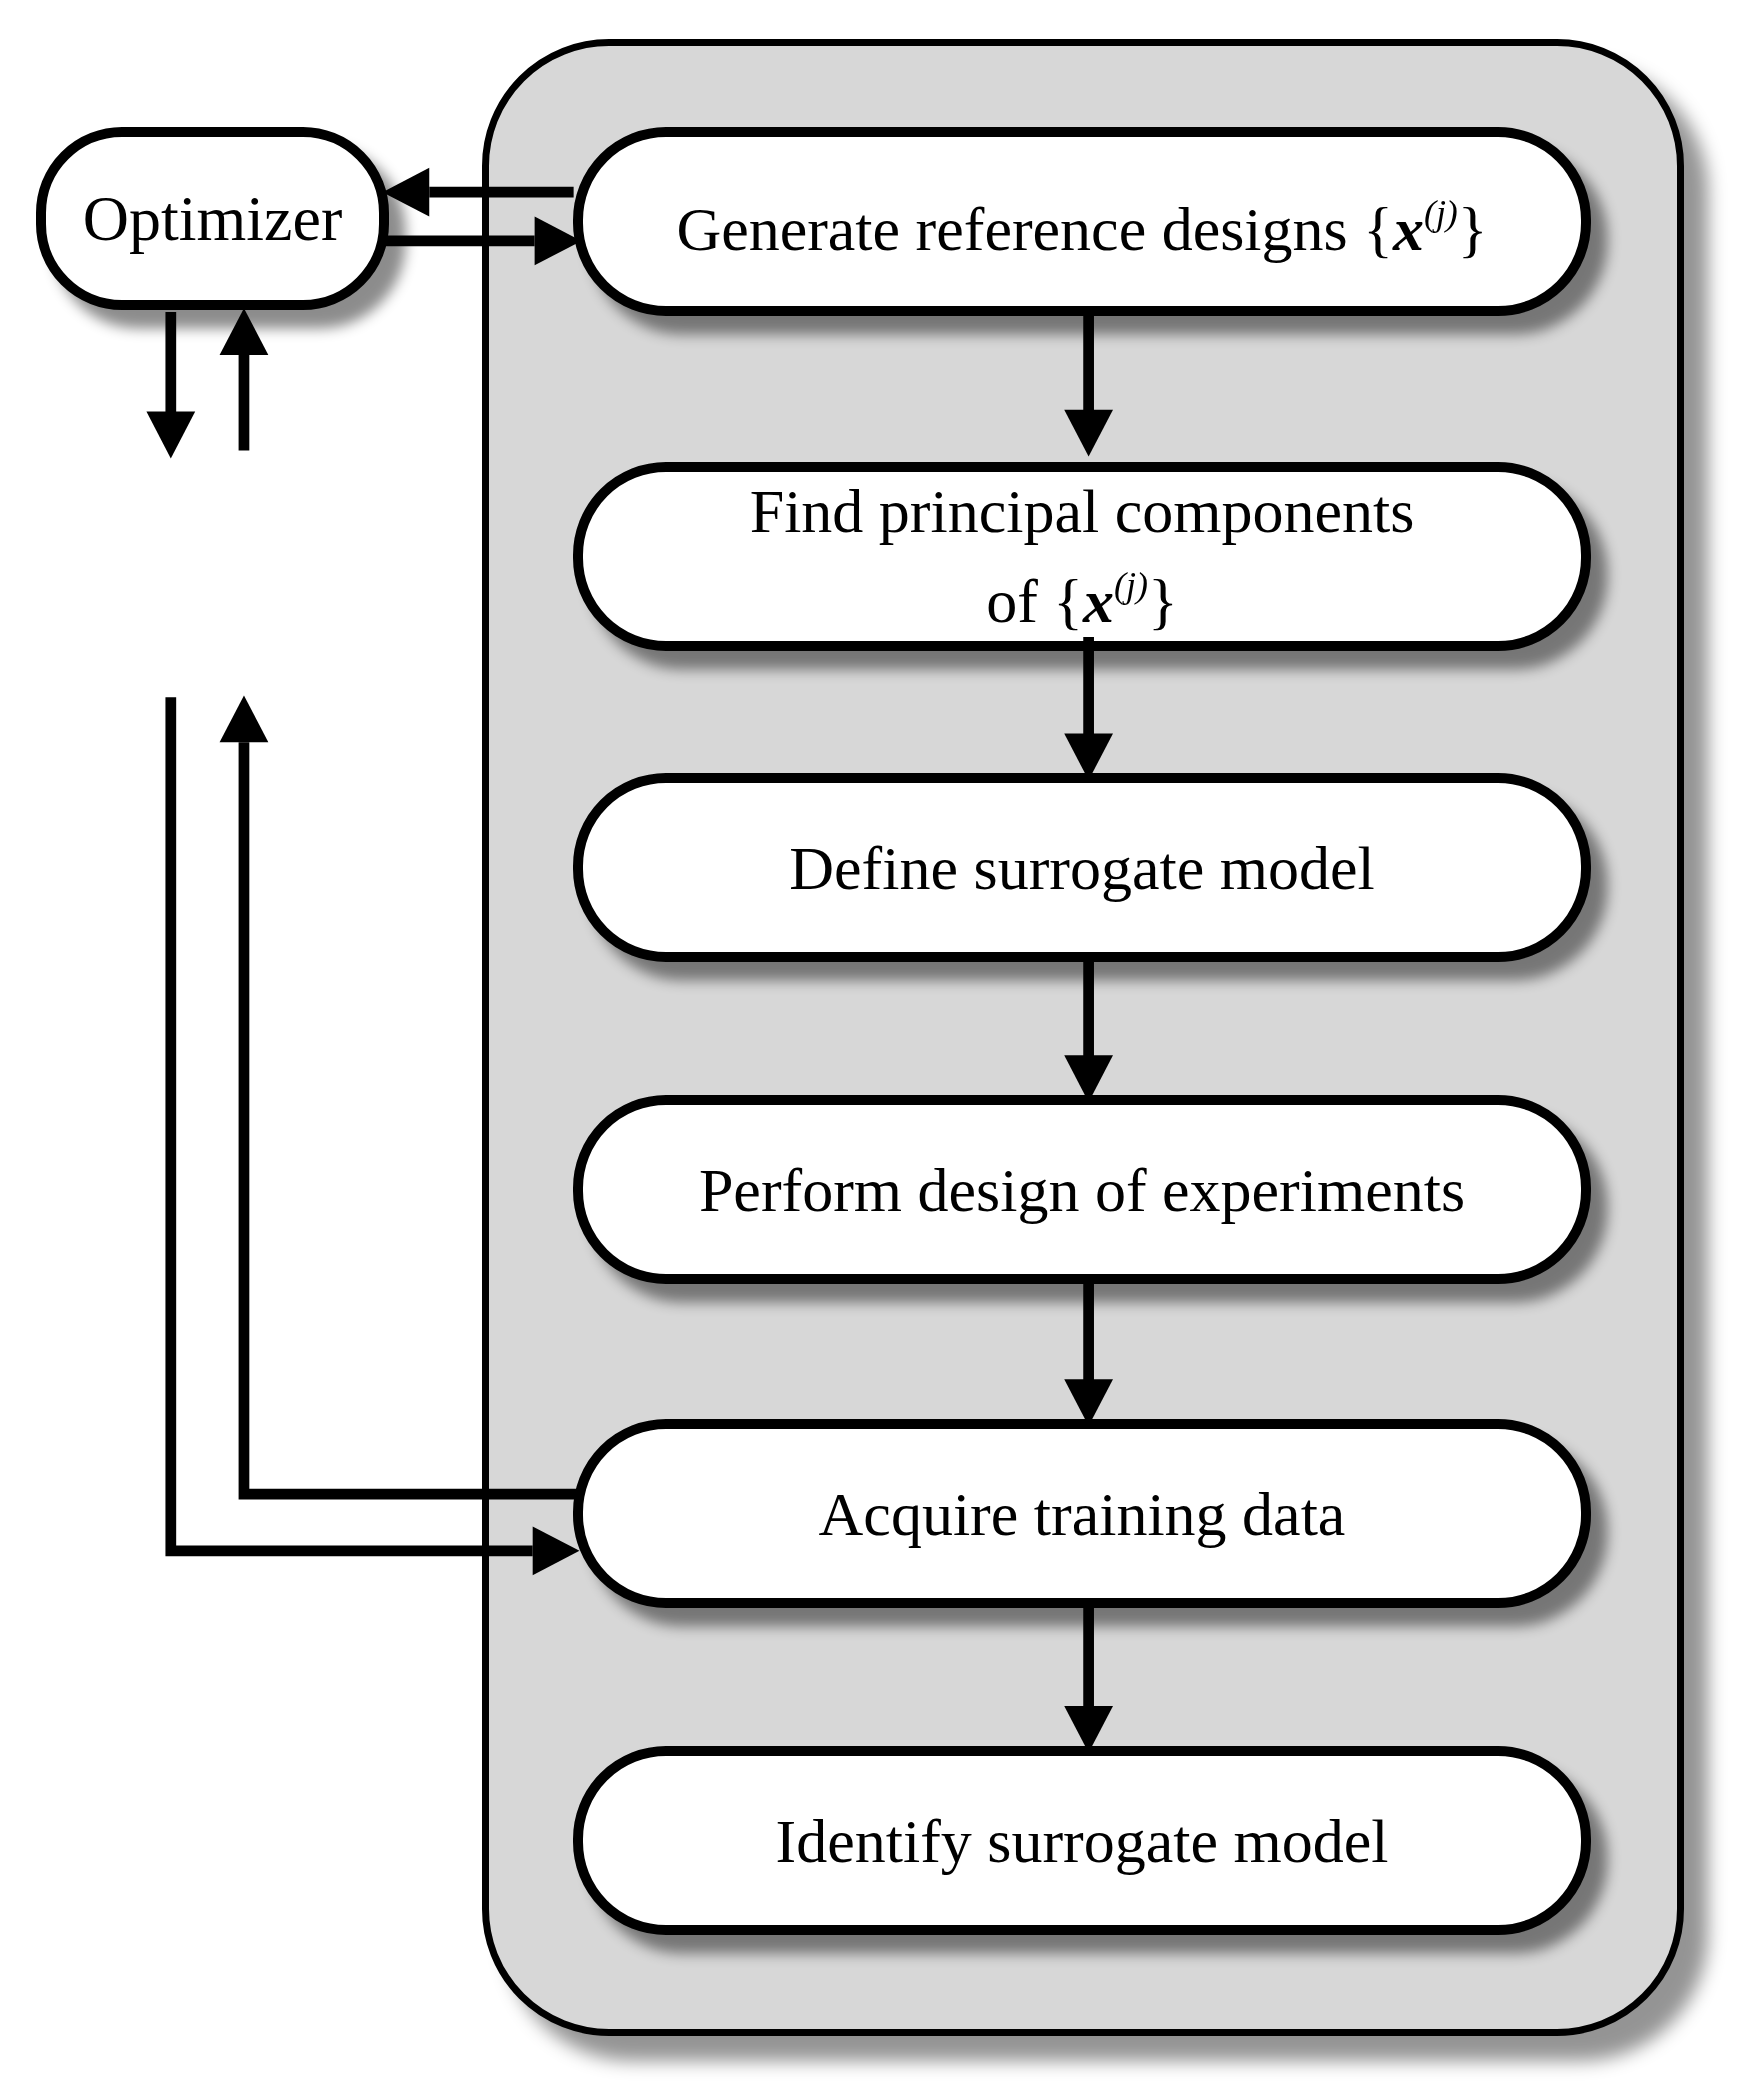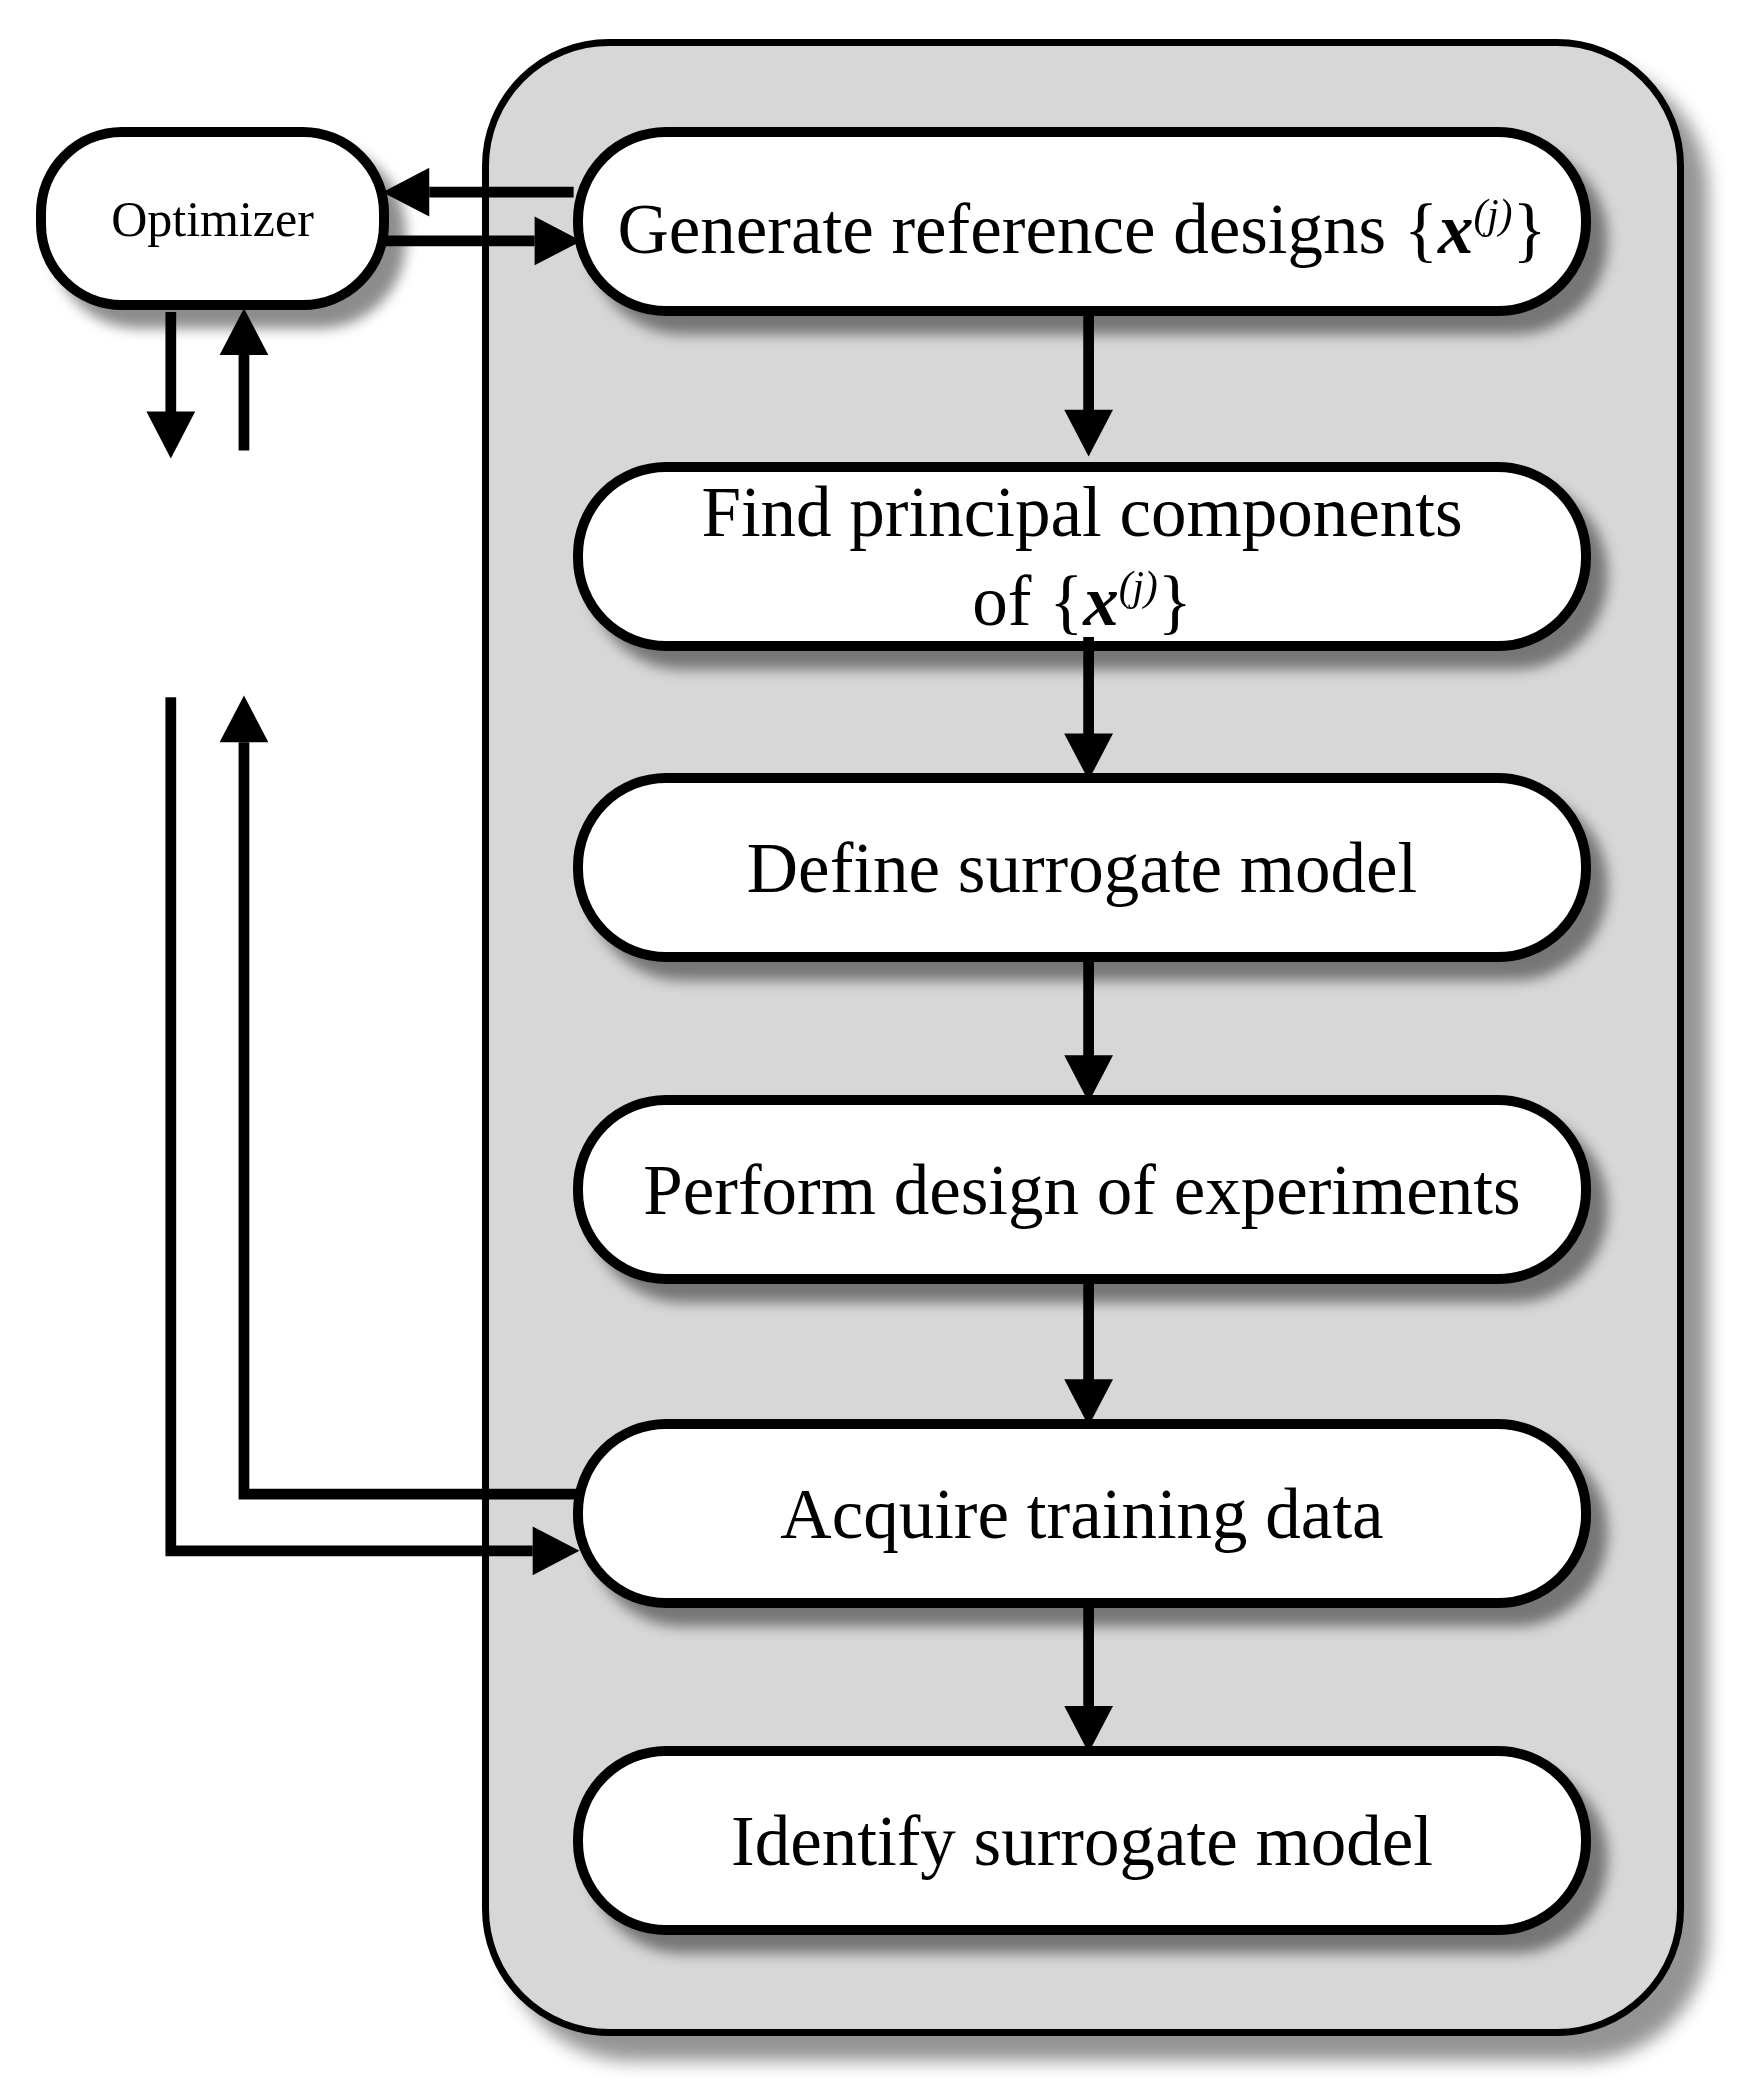--- a/index.html
+++ b/index.html
@@ -29,26 +29,26 @@
     box-sizing: border-box;
     background: #ffffff;
     border: 10.7px solid #000000;
     border-radius: 93px;
     display: flex;
     flex-direction: column;
     align-items: center;
     justify-content: center;
     text-align: center;
     box-shadow: 16.6px 18.5px 12.7px rgba(0,0,0,0.45);
-    font-size: 71px;
+    font-size: 62px;
     line-height: 74px;
     white-space: nowrap;
   }
   .flow-node { left: 573px; width: 1018px; height: 189px; }
-  .side-node { border-radius: 86px; font-size: 50px; }
+  .side-node { border-radius: 86px; font-size: 64px; }
   #node-optimizer { left: 36px;  top: 127px; width: 353px; height: 183px; }
   #node-em-solver { left: 41px;  top: 452px; width: 347px; height: 248px; }
   #node-generate  { top: 127px; }
   #node-find      { top: 462px; text-align: right; }
   #node-define    { top: 773px; }
   #node-doe       { top: 1095px; }
   #node-acquire   { top: 1419px; }
   #node-identify  { top: 1746px; text-align: center; }
   .mvar  { font-style: italic; font-weight: bold; }
   .mvarX { font-style: italic; font-weight: normal; }

